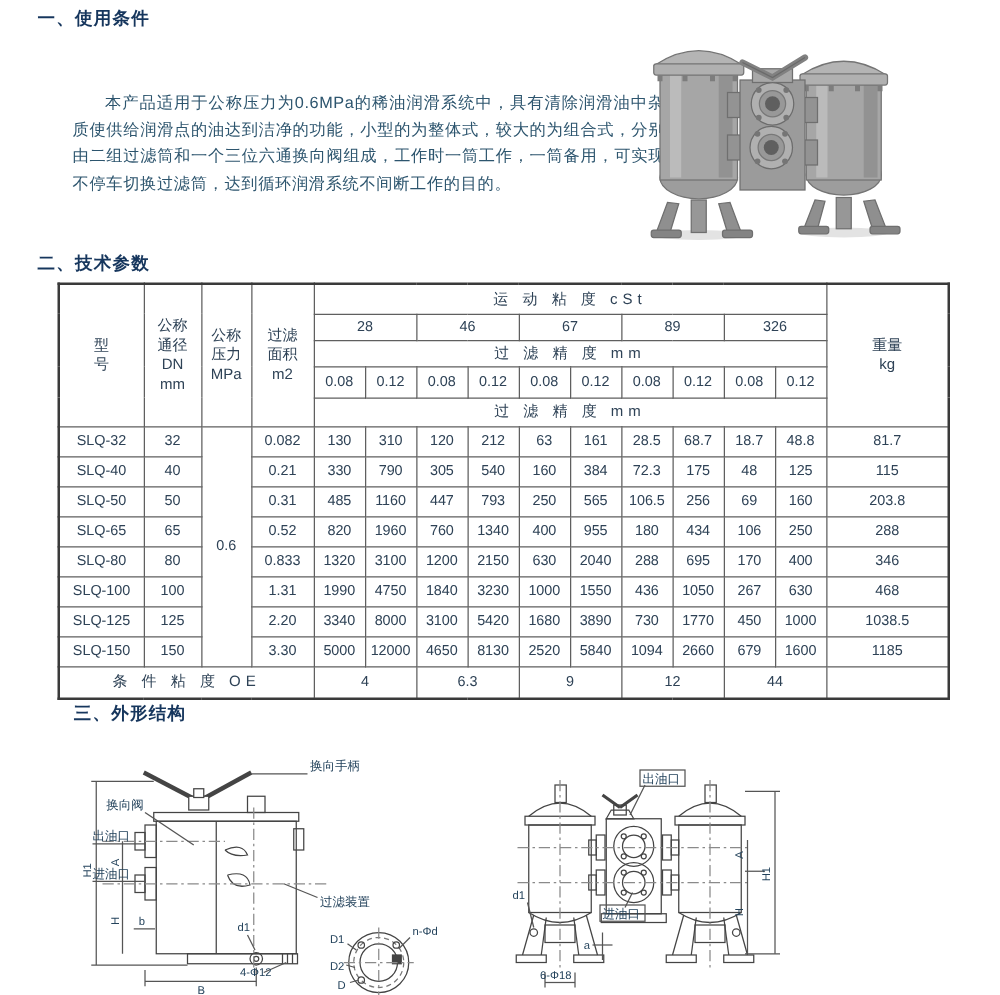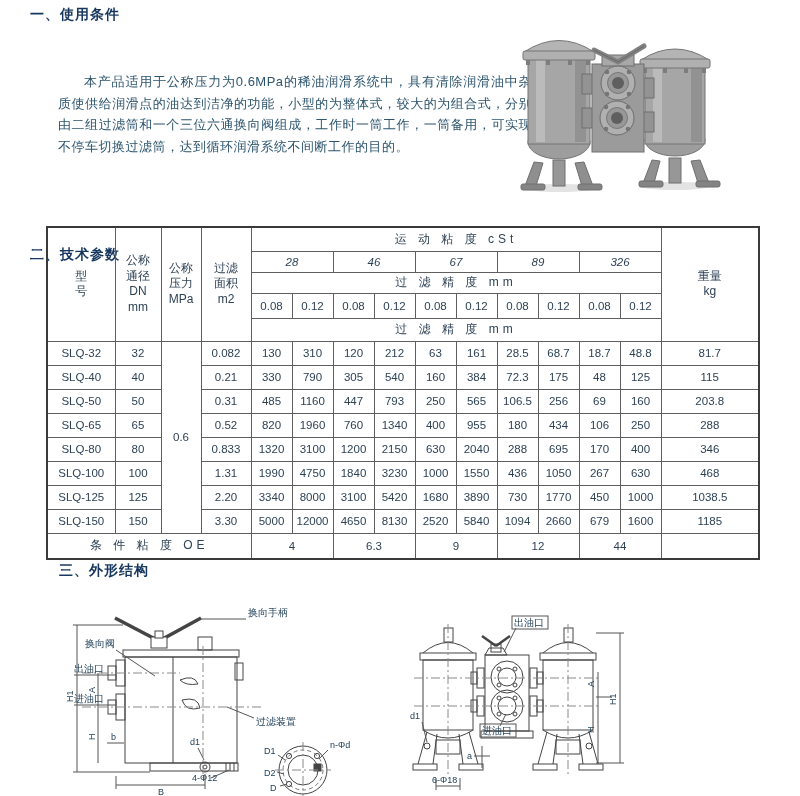--- a/index.html
+++ b/index.html
@@ -6,42 +6,42 @@
   body{
     width:800px;height:796px;position:relative;background:#ffffff;
     font-family:"Liberation Sans","DejaVu Sans",sans-serif;
     overflow:hidden;
   }
   .heading{
     position:absolute;left:30px;font-size:14px;font-weight:bold;
     color:#16365d;letter-spacing:1px;
   }
   #heading-usage{top:6px;}
-  #heading-specs{top:202px;margin-top:44px;}
+  #heading-specs{top:202px;}
   #heading-structure{top:562px;margin-left:29px;}
   #usage-paragraph{
     position:absolute;left:30px;top:58px;width:474px;
     font-size:13px;line-height:21.5px;color:#2d556e;
     text-align:justify;text-indent:2em;letter-spacing:0.5px;margin-left:28px;
   }
   #product-photo{position:absolute;left:512px;top:22px;}
   
   #spec-table-wrap{position:absolute;left:46px;top:226px;}
   table.spec{
     border-collapse:collapse;table-layout:fixed;
     border:2px solid #3a3a3a;
     font-size:11.5px;color:#2e4256;
   }
   table.spec td{
     border:1px solid #5f5f5f;text-align:center;vertical-align:middle;
     padding:0 1px;overflow:hidden;
   }
   .th-multi{white-space:pre-line;line-height:1.3;font-size:12px;}
   .cjk-head{letter-spacing:4px;font-size:12px;}
-  tr.hr1{height:24px;} tr.hr2{height:21px;font-style:italic;} tr.hr3{height:21px;}
+  tr.hr1{height:24px;} tr.hr2{height:21px;} tr.hr3{height:21px;}
   tr.hr4{height:25px;} tr.hr5{height:23px;}
   tr.data-row{height:24px;margin-left:48px;}
   tr.footer-row{height:26px;}
   
   .drawing{position:absolute;top:588px;}
   #drawing-left{left:30px;}
   #drawing-right{left:400px;}
   svg text{font-family:"Liberation Sans","DejaVu Sans",sans-serif;}
 </style>
 </head>

